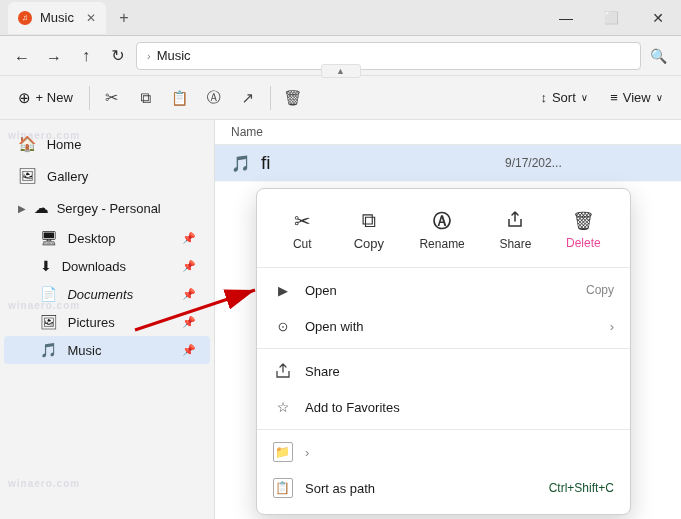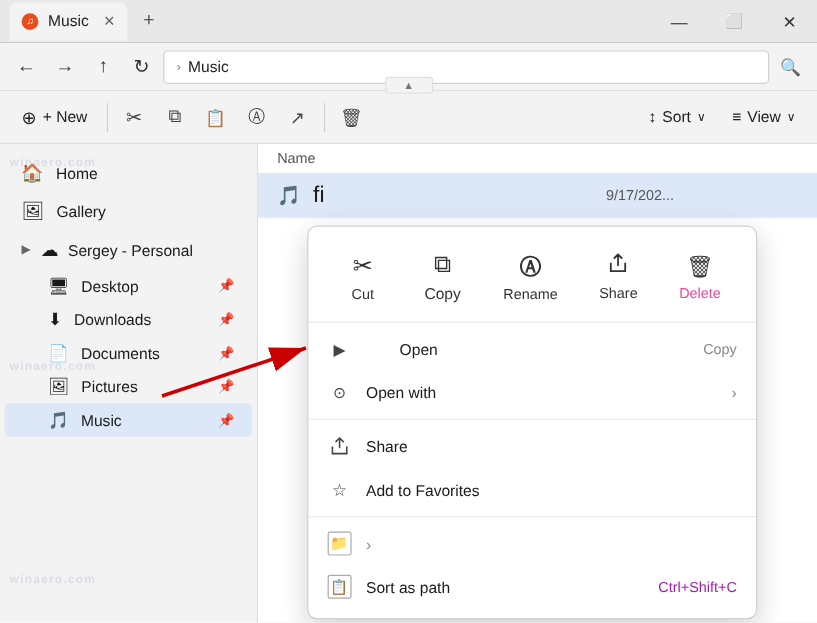--- a/index.html
+++ b/index.html
@@ -119,21 +119,21 @@
     </div>
 
     <div style="display:flex;align-items:center;padding:6px 14px 6px 36px;gap:10px;cursor:pointer;border-radius:4px;margin:0 4px;font-size:13px;color:#1a1a1a;">
       <span style="font-size:14px;">⬇</span>
       <span style="flex:1;">Downloads</span>
       <span style="font-size:11px;color:#888;">📌</span>
     </div>
 
     <div style="display:flex;align-items:center;padding:6px 14px 6px 36px;gap:10px;cursor:pointer;border-radius:4px;margin:0 4px;font-size:13px;color:#1a1a1a;">
       <span style="font-size:14px;">📄</span>
-      <span style="flex:1;">Documents</span>
+      <span style="flex:1;font-style:italic;">Documents</span>
       <span style="font-size:11px;color:#888;">📌</span>
     </div>
 
     <div style="display:flex;align-items:center;padding:6px 14px 6px 36px;gap:10px;cursor:pointer;border-radius:4px;margin:0 4px;font-size:13px;color:#1a1a1a;">
       <span style="font-size:14px;">🖼</span>
       <span style="flex:1;">Pictures</span>
       <span style="font-size:11px;color:#888;">📌</span>
     </div>
 
     <div style="display:flex;align-items:center;padding:6px 14px 6px 36px;gap:10px;cursor:pointer;border-radius:4px;margin:0 4px;font-size:13px;color:#1a1a1a;background:#dce8f7;">
@@ -204,21 +204,21 @@
     </div>
 
     <div style="display:flex;flex-direction:column;align-items:center;gap:4px;cursor:pointer;padding:4px 12px;border-radius:6px;min-width:56px;">
       <span style="font-size:18px;color:#333;">🗑</span>
       <span style="font-size:12px;color:#ec4899;">Delete</span>
     </div>
   </div>
 
   <div style="display:flex;align-items:center;padding:8px 16px;gap:12px;cursor:pointer;font-size:13px;color:#1a1a1a;">
     <span style="width:20px;height:20px;display:flex;align-items:center;justify-content:center;font-size:13px;color:#444;">▶</span>
-    <span style="flex:1;margin-left:28px;">Open</span>
+    <span style="flex:1;">Open</span>
     <span style="color:#888;font-size:12px;">Copy</span>
   </div>
 
   <div style="display:flex;align-items:center;padding:8px 16px;gap:12px;cursor:pointer;font-size:13px;color:#1a1a1a;">
     <span style="width:20px;height:20px;display:flex;align-items:center;justify-content:center;font-size:13px;color:#444;">⊙</span>
     <span style="flex:1;">Open with</span>
     <span style="color:#888;font-size:13px;">›</span>
   </div>
 
   <div style="height:1px;background:#e8e8e8;margin:4px 0;"></div>
@@ -241,15 +241,15 @@
   <div style="height:1px;background:#e8e8e8;margin:4px 0;"></div>
 
   <div style="display:flex;align-items:center;padding:8px 16px;gap:12px;cursor:pointer;font-size:13px;color:#1a1a1a;">
     <span style="width:20px;height:20px;display:flex;align-items:center;justify-content:center;font-size:12px;color:#444;border:1px solid #aaa;border-radius:2px;">📁</span>
     <span style="color:#888;font-size:13px;">›</span>
   </div>
 
   <div style="display:flex;align-items:center;padding:8px 16px;gap:12px;cursor:pointer;font-size:13px;color:#1a1a1a;">
     <span style="width:20px;height:20px;display:flex;align-items:center;justify-content:center;font-size:12px;color:#444;border:1px solid #aaa;border-radius:2px;">📋</span>
     <span style="flex:1;">Sort as path</span>
-    <span style="color:#a21caf;font-size:12px;">Ctrl+Shift+C</span>
+    <span style="color:#14532d;font-size:12px;">Ctrl+Shift+C</span>
   </div>
 </div>
 
 </body></html>

